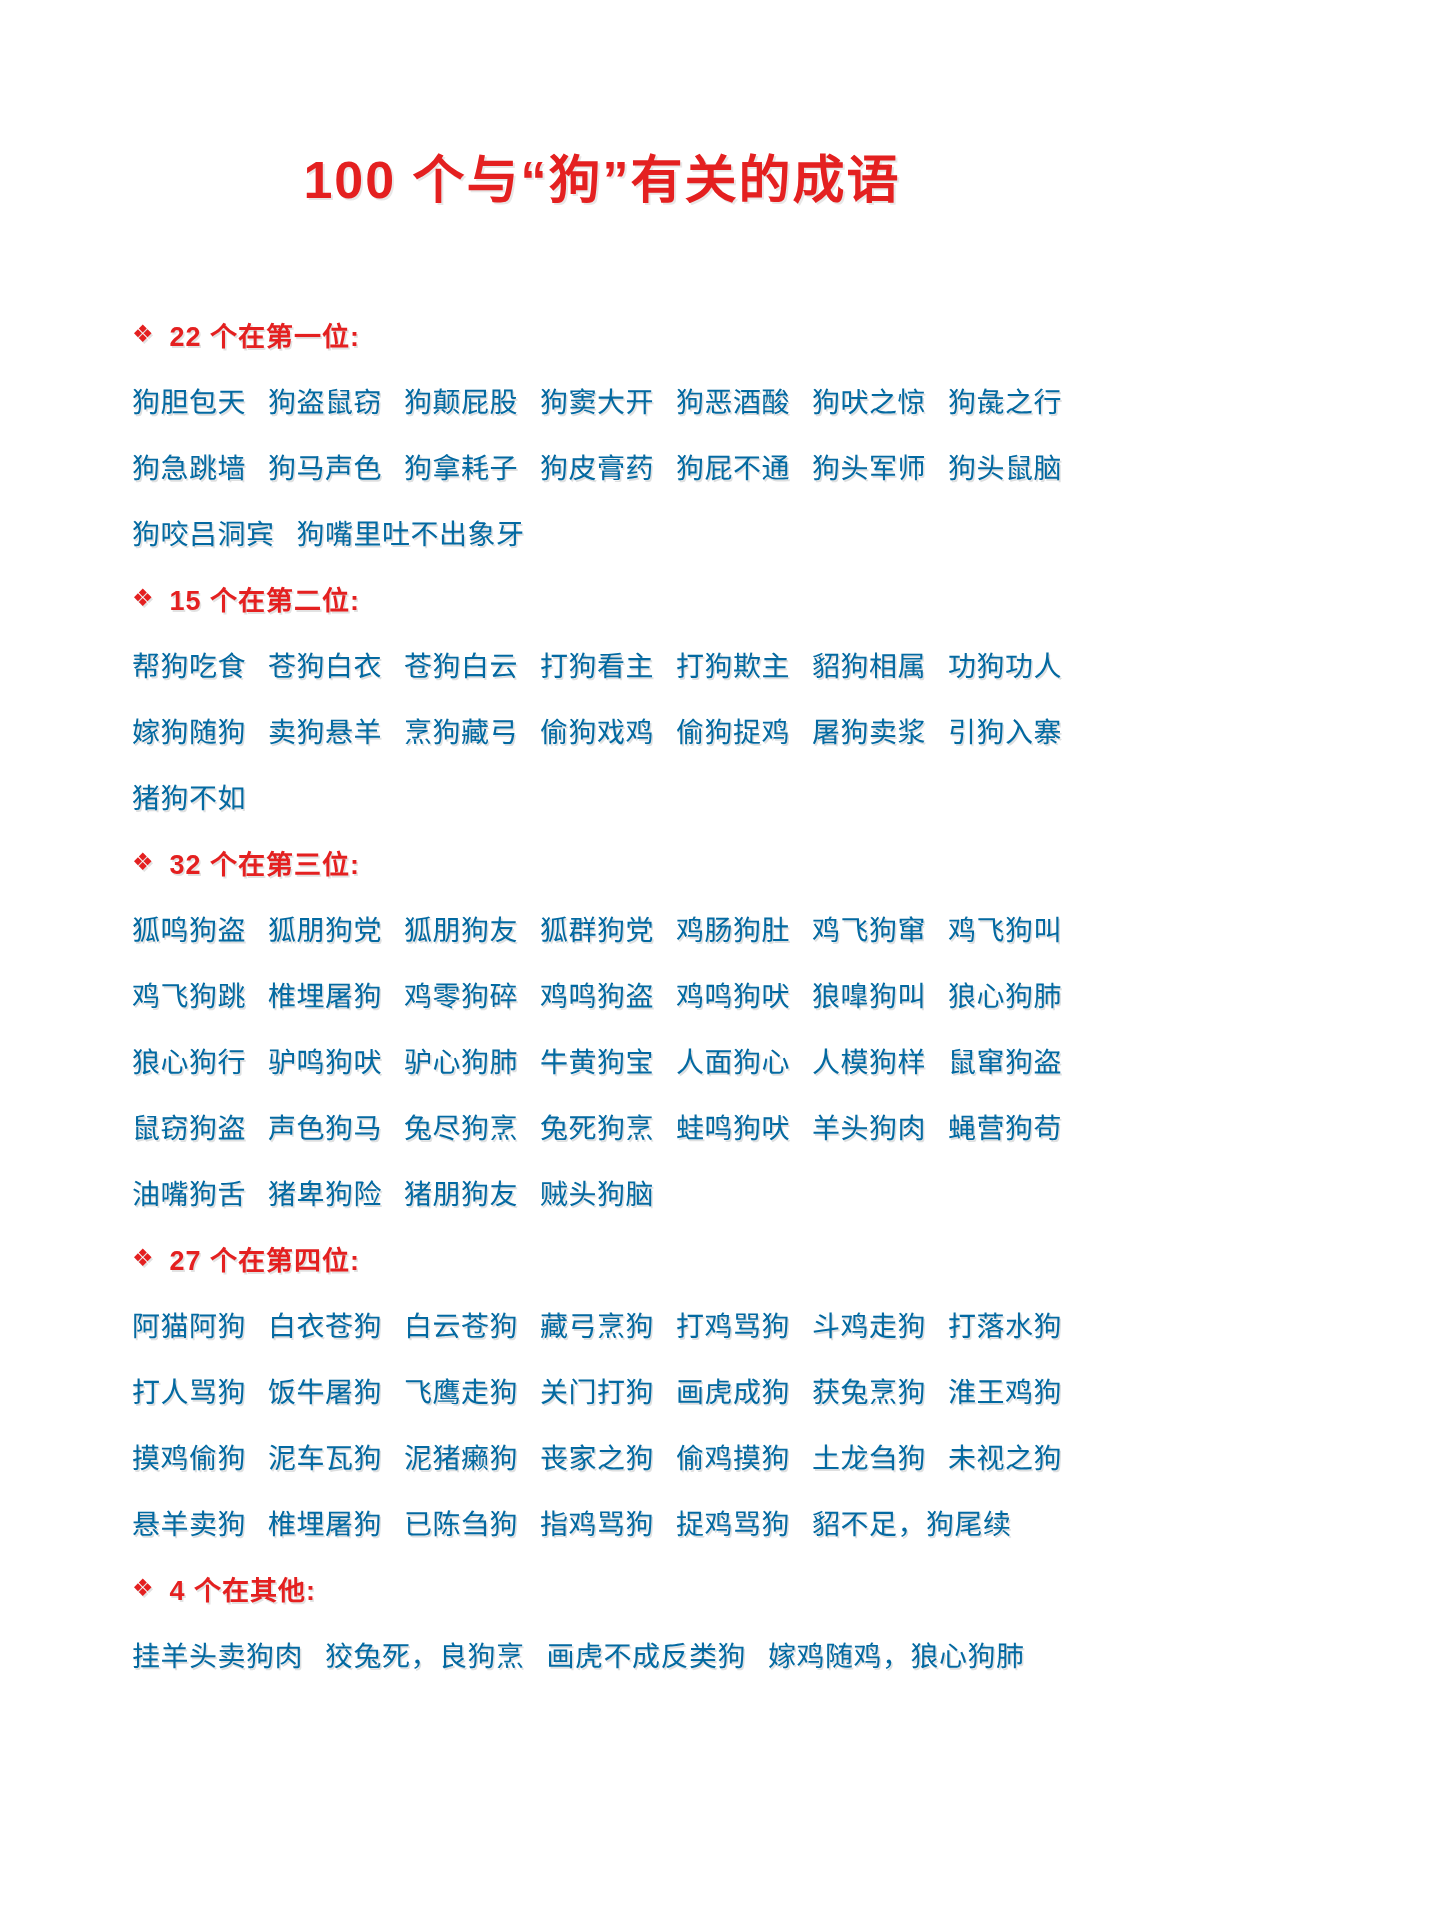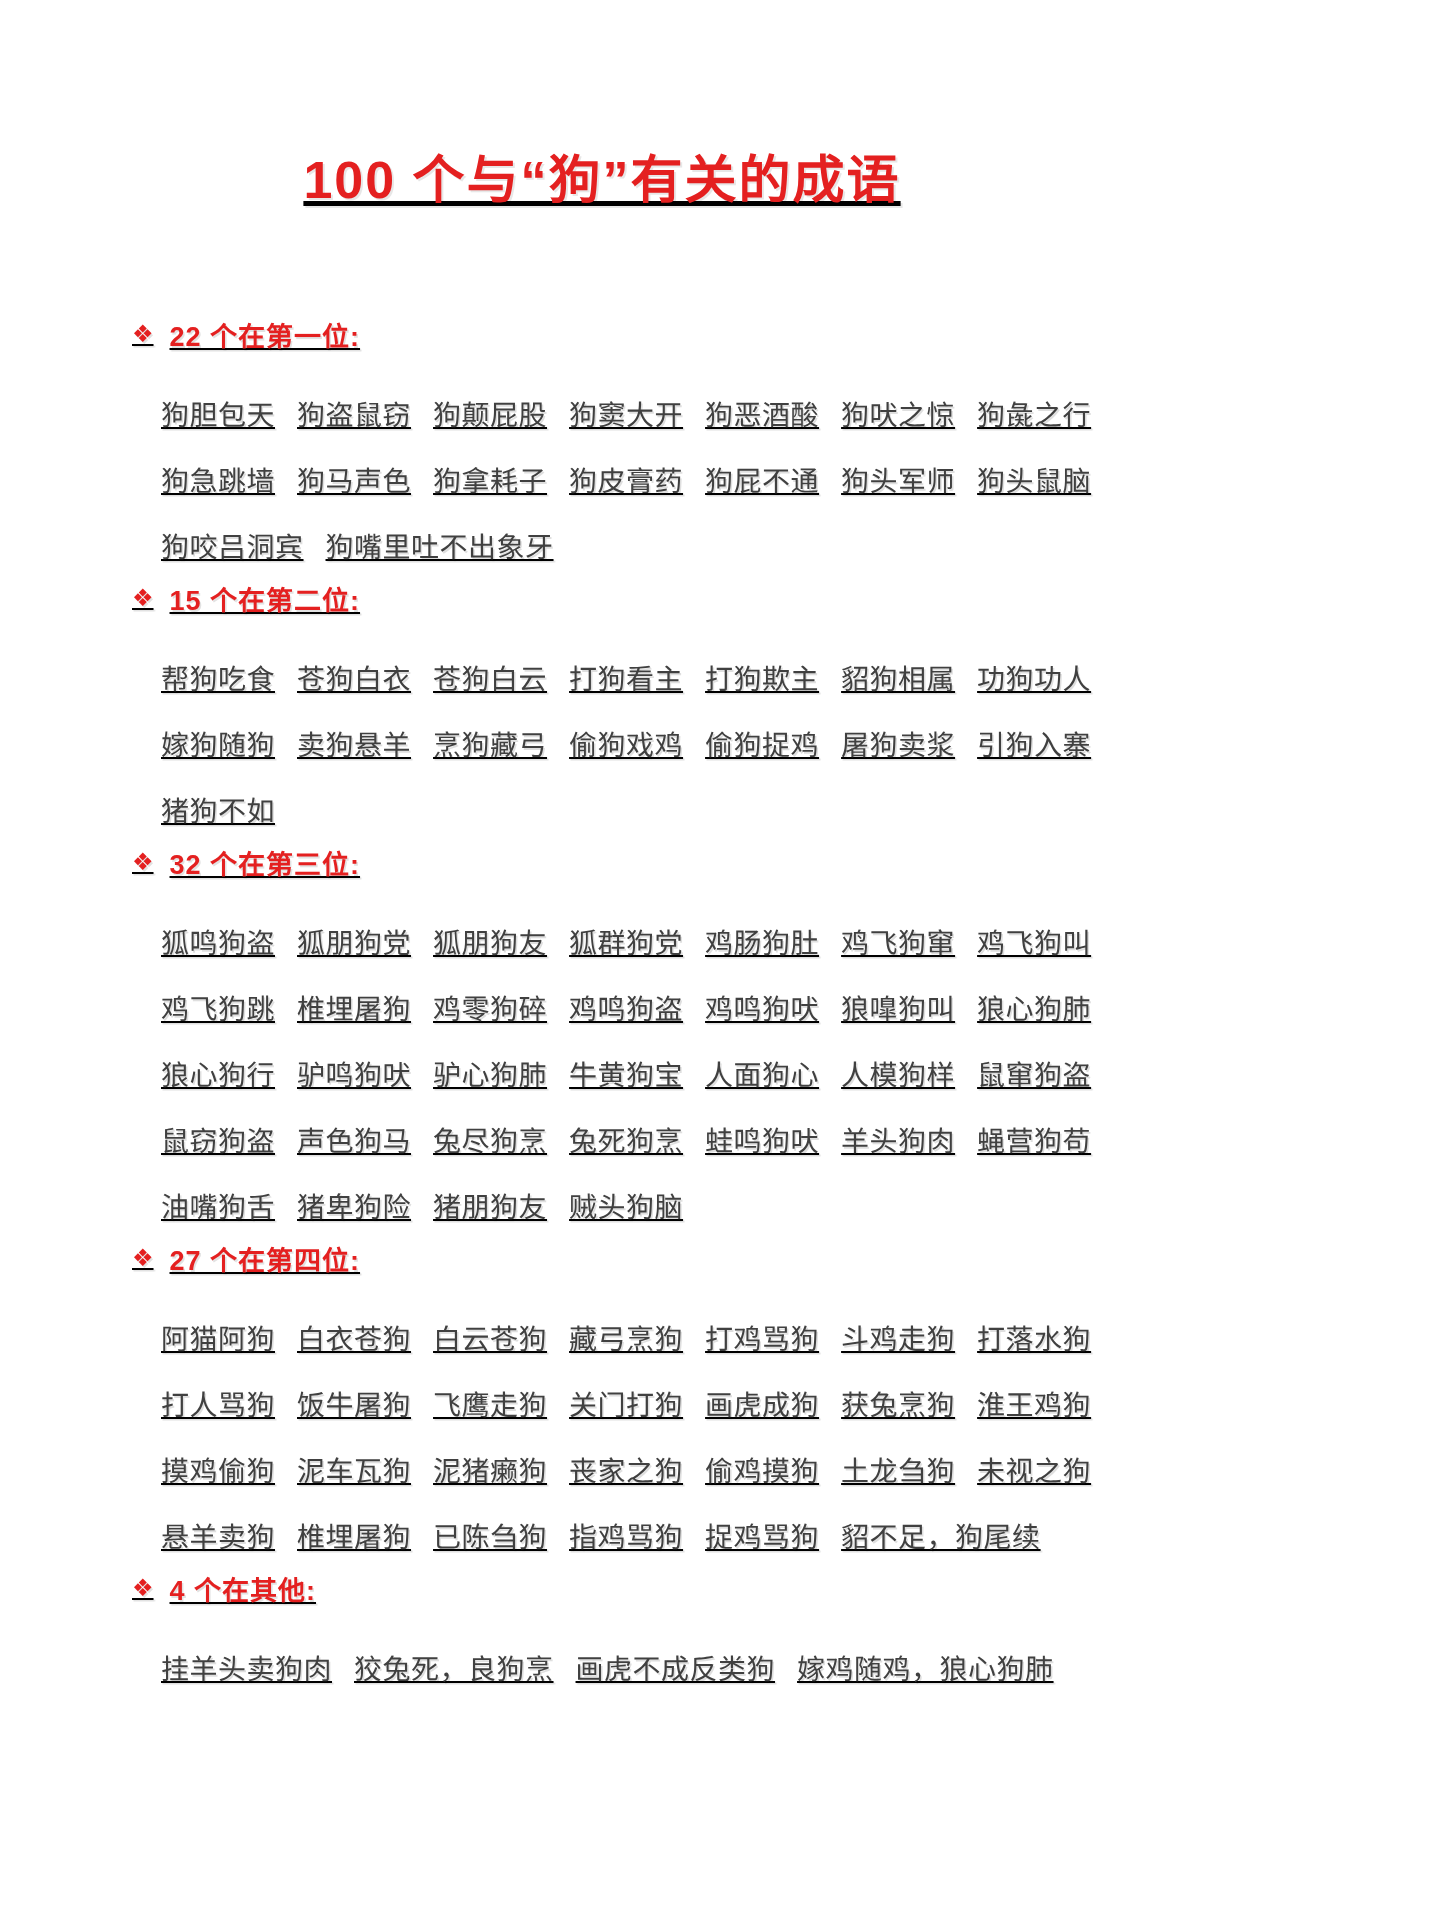--- a/index.html
+++ b/index.html
@@ -9,21 +9,20 @@
     font-family: "Liberation Sans", "DejaVu Sans", sans-serif;
   }
   .page {
     position: relative;
     width: 1440px;
     height: 1920px;
     background: #ffffff;
     overflow: hidden;
     box-sizing: border-box;
     padding-top: 148px;
-    text-decoration: underline;
   }
   .content {
     margin-left: 132px;
     width: 940px;
   }
   .doc-title {
     width: 940px;
     text-align: center;
     font-size: 52px;
     line-height: 64px;
@@ -49,23 +48,22 @@
   }
   .section-header .section-label {
     font-size: 27px;
     letter-spacing: 1px;
     text-shadow: 1.5px 1.5px 0 rgba(160,160,160,0.3);
     white-space: nowrap;
   }
   .idiom-row {
     height: 66px;
     display: flex;
-    align-items: flex-end;
-    color: #404040;
-    margin-left: 29px;
+    align-items: center;
+    color: #0369a1;
   }
   .idiom {
     font-size: 28px;
     margin-right: 22px;
     letter-spacing: 0.5px;
     white-space: nowrap;
     text-shadow: 1.5px 1.5px 0 rgba(140,140,140,0.28);
   }
   .idiom:last-child { margin-right: 0; }
 </style>

